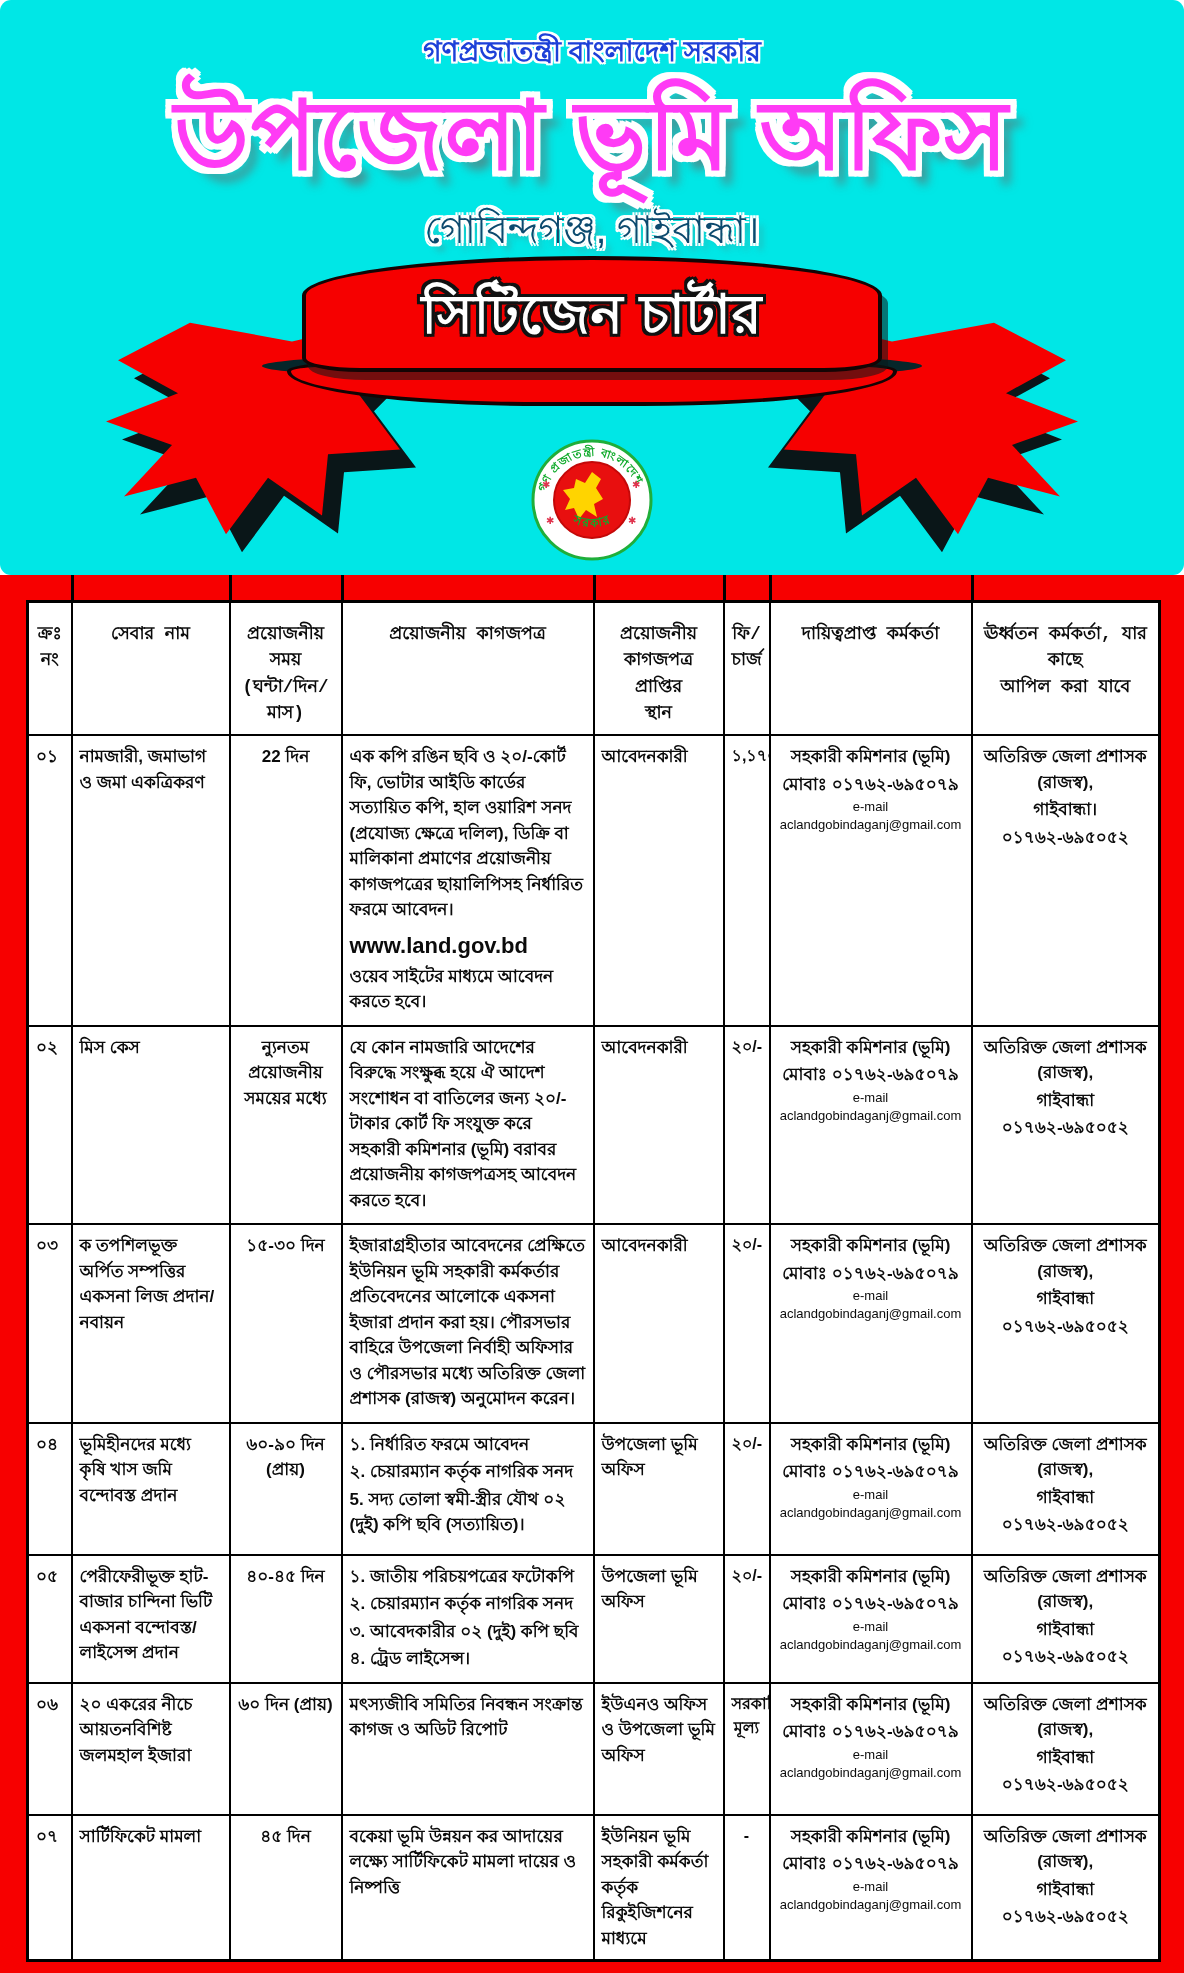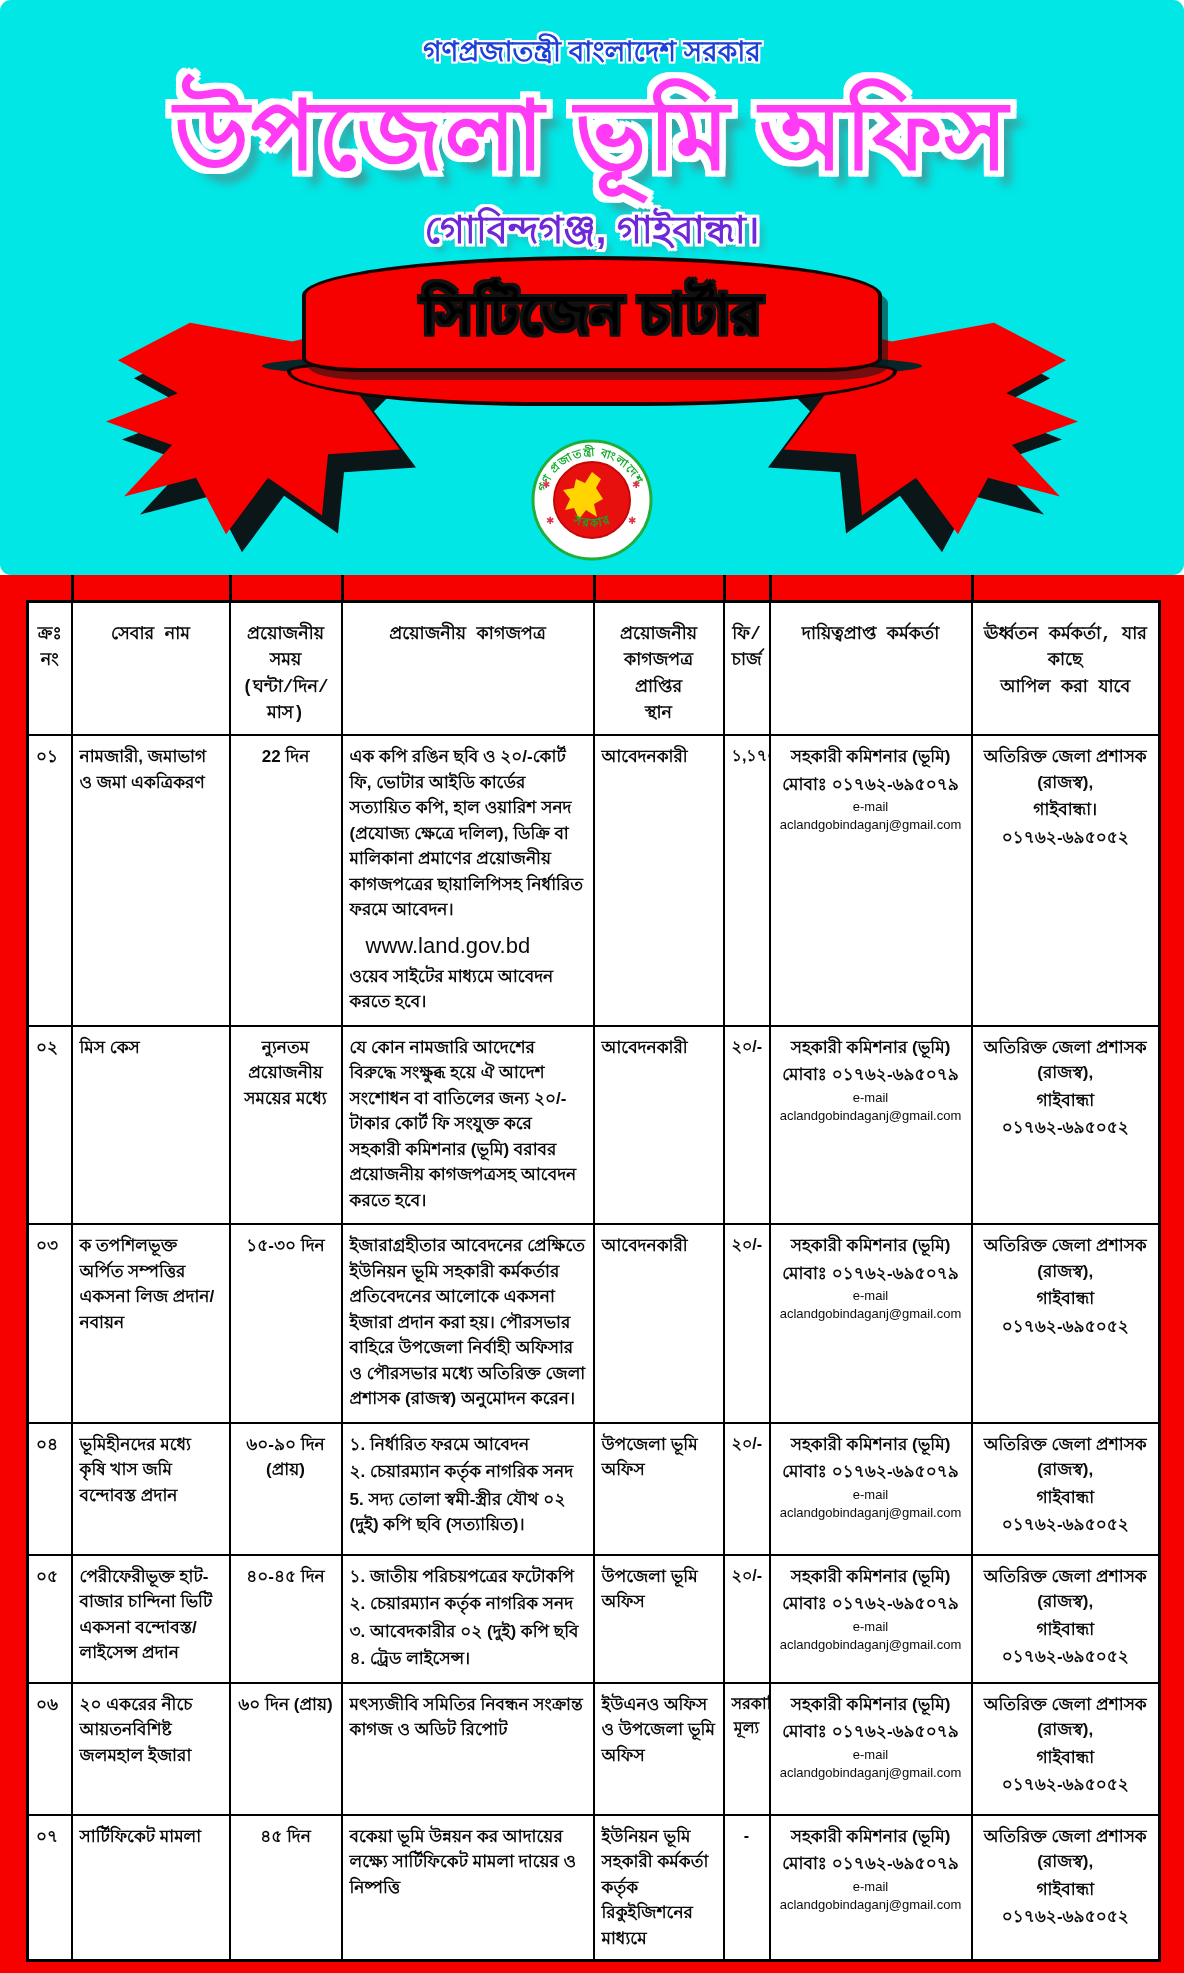--- a/index.html
+++ b/index.html
@@ -24,36 +24,36 @@
     text-align:center; font-size:96px; font-weight:bold; color:#ff3bf5;
     letter-spacing:2px;
     text-shadow:
       -6px -6px 0 #fff,6px -6px 0 #fff,-6px 6px 0 #fff,6px 6px 0 #fff,
       -6px 0 0 #fff,6px 0 0 #fff,0 -6px 0 #fff,0 6px 0 #fff,
       -4px -6px 0 #fff,4px 6px 0 #fff,-6px 4px 0 #fff,6px -4px 0 #fff,
       12px 14px 10px rgba(90,120,120,0.75);
   }
   .subtitle {
     position:absolute; top:200px; left:0; width:100%;
-    text-align:center; font-size:38px; font-weight:bold; color:#6d28d9;
+    text-align:center; font-size:38px; font-weight:normal; color:#0c4a6e;
     text-shadow:-3px -3px 0 #fff,3px -3px 0 #fff,-3px 3px 0 #fff,3px 3px 0 #fff,
                 -3px 0 0 #fff,3px 0 0 #fff,0 -3px 0 #fff,0 3px 0 #fff,
                 6px 7px 6px rgba(90,120,120,0.6);
   }
   
   .ribbon-band {
     position:absolute; top:256px; left:50%; transform:translateX(-50%);
     width:580px; height:116px; background:#f60000;
     border:4px solid #140404;
     border-radius:50% 50% 10% 10% / 34% 34% 12% 12%;
     z-index:4; display:flex; align-items:center; justify-content:center;
     box-shadow:6px 8px 0 rgba(10,25,25,0.55);
   }
   .banner-text {
-    font-size:54px; font-weight:bold; color:#000000; letter-spacing:1px;
+    font-size:54px; font-weight:bold; color:#ffffff; letter-spacing:1px;
     transform:translateY(4px);
     text-shadow:-3px -3px 0 #111,3px -3px 0 #111,-3px 3px 0 #111,3px 3px 0 #111,
                 -3px 0 0 #111,3px 0 0 #111,0 -3px 0 #111,0 3px 0 #111;
   }
   .banner-swoosh {
     position:absolute; top:352px; left:50%; transform:translateX(-50%);
     width:660px; height:28px; background:#06262a; border-radius:50%; z-index:3;
   }
   .banner-flap {
     position:absolute; top:362px; left:50%; transform:translateX(-50%);
@@ -87,21 +87,21 @@
   }
   table.services th, table.services td {
     border:2px solid #000; vertical-align:top; color:#0b0b0b;
     font-weight:bold; font-size:17px; line-height:1.5; padding:8px 7px;
     overflow:hidden;
   }
   table.services th { padding-top:18px; font-size:17.5px; text-align:center; }
   th.al-left, td.al-left { text-align:left; }
   td.al-center { text-align:center; }
   .docline { margin-bottom:2px; }
-  .latin-link { font-weight:400; font-size:22px; font-family:"Liberation Sans",sans-serif; margin:6px 0 2px 16px; }
+  .latin-link { font-weight:700; font-size:22px; font-family:"Liberation Sans",sans-serif; margin:6px 0 2px 0; }
   .latin-small { font-weight:400; font-size:13px; line-height:1.25; }
   .col-stub { position:absolute; width:3px; background:#000; }
   .stub-above { top:-25px; height:25px; }
 </style>
 </head>
 <body>
 
 <div class="header-cyan">
   <div class="gov-line">গণপ্রজাতন্ত্রী বাংলাদেশ সরকার</div>
   <div class="main-title">উপজেলা ভূমি অফিস</div>

